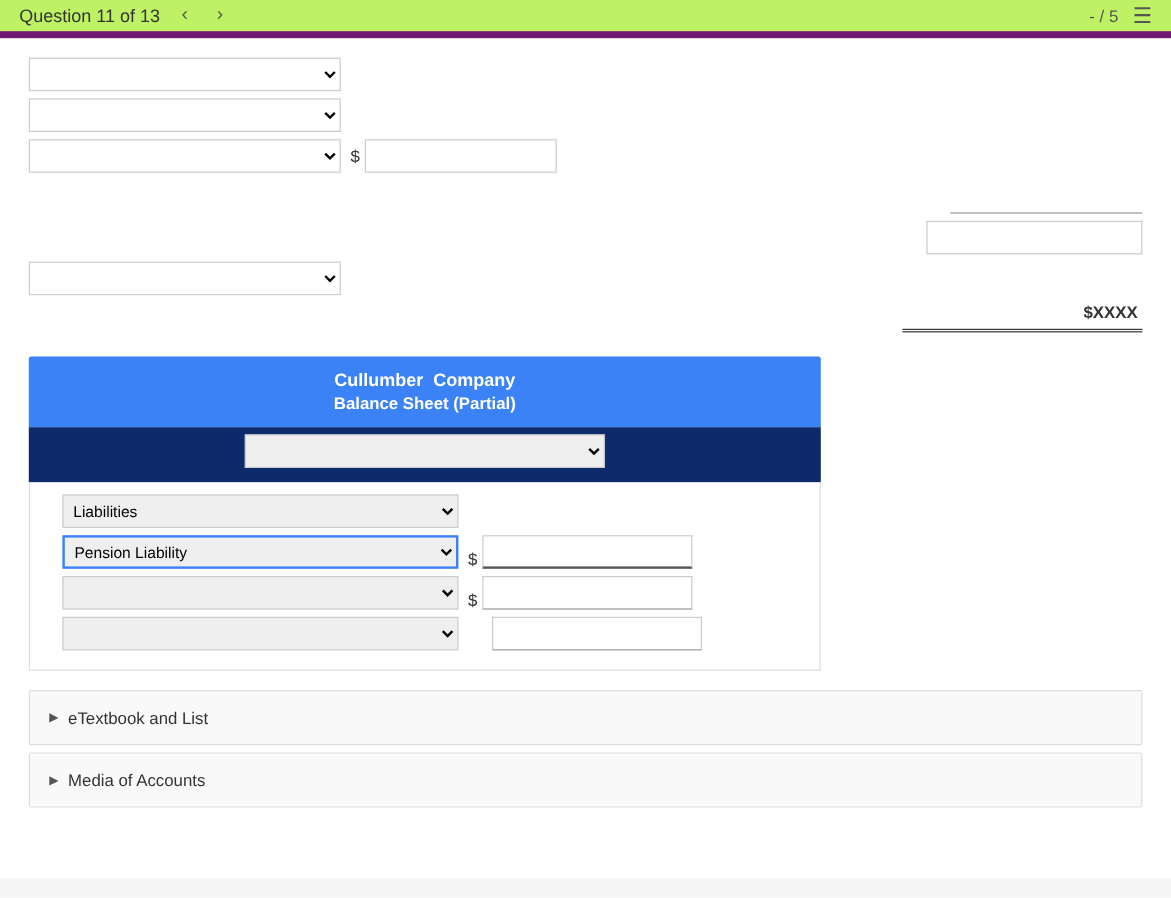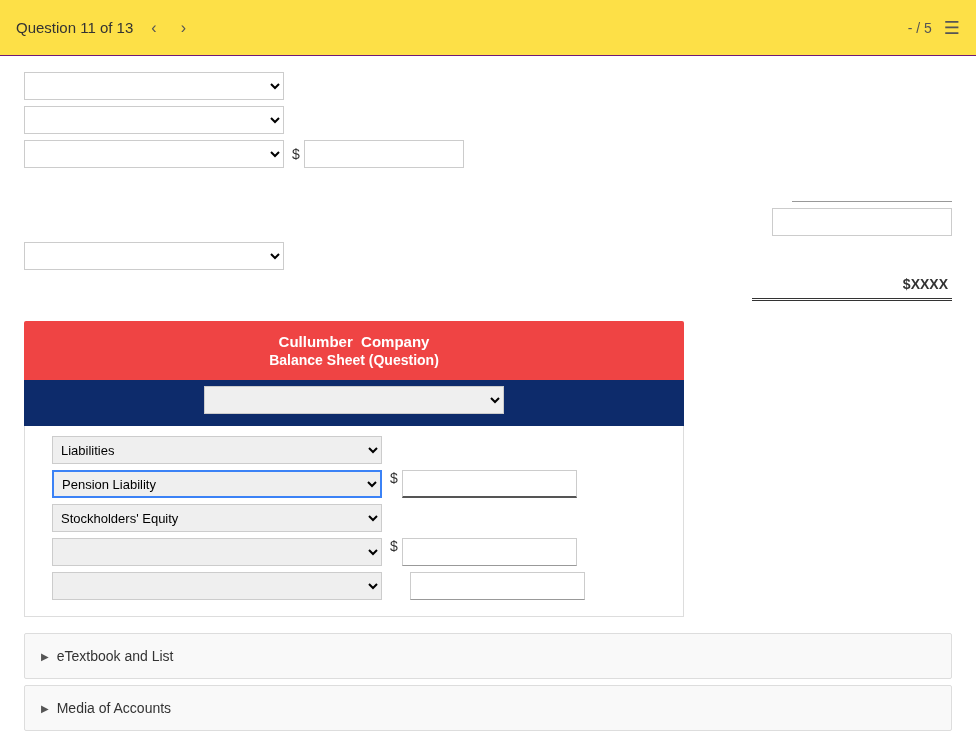--- a/index.html
+++ b/index.html
@@ -8,24 +8,24 @@
       font-size: 14px;
       background: #f5f5f5;
       color: #333;
     }
 
     
     .top-bar {
       display: flex;
       align-items: center;
       justify-content: space-between;
-      background: #fde047;
-      border-bottom: 1px solid #701a75;
+      background: #bef264;
+      border-bottom: 6px solid #701a75;
       padding: 8px 16px;
-      height: 56px;
+      height: 32px;
     }
     .top-bar-left {
       display: flex;
       align-items: center;
       gap: 12px;
     }
     .question-label {
       font-size: 15px;
       font-weight: 500;
     }
@@ -125,21 +125,21 @@
       height: 2px;
     }
 
     
     .balance-sheet-container {
       margin-bottom: 16px;
       max-width: 660px;
     }
 
     .bs-header {
-      background: #ef4444;
+      background: #3b82f6;
       color: #fff;
       text-align: center;
       padding: 12px 16px;
       border-radius: 2px 2px 0 0;
     }
     .bs-header .company-name {
       font-size: 15px;
       margin-bottom: 2px;
     }
     .bs-header .company-name span {
@@ -166,21 +166,21 @@
 
     .bs-body {
       border: 1px solid #ddd;
       border-top: none;
       padding: 10px 16px;
       background: #fff;
     }
 
     .bs-row {
       display: flex;
-      align-items: flex-start;
+      align-items: flex-end;
       margin-bottom: 6px;
       padding-left: 11px;
     }
 
     .bs-label-select {
       width: 330px;
       height: 28px;
       border: 1px solid #ccc;
       font-size: 13px;
       padding: 2px 4px;
@@ -294,21 +294,21 @@
 
   </div>
 
   <div class="balance-sheet-container">
 
     <div class="bs-header">
       <div class="company-name">
         <span>Cullumber</span>
         &nbsp;<span style="font-weight:bold;">Company</span>
       </div>
-      <div class="sheet-title">Balance Sheet (Question)</div>
+      <div class="sheet-title">Balance Sheet (Partial)</div>
     </div>
 
     <div class="bs-subheader">
       <select>
         <option></option>
       </select>
     </div>
 
     <div class="bs-body">
 
@@ -319,25 +319,20 @@
       </div>
 
       <div class="bs-row">
         <select class="bs-label-select highlighted">
           <option>Pension Liability</option>
         </select>
         <span class="bs-dollar">$</span>
         <input type="text" class="bs-amount-input underlined" value="" style="">
       </div>
 
-      <div class="bs-row">
-        <select class="bs-label-select">
-          <option>Stockholders' Equity</option>
-        </select>
-      </div>
 
       <div class="bs-row">
         <select class="bs-label-select">
           <option></option>
         </select>
         <span class="bs-dollar">$</span>
         <input type="text" class="bs-amount-input" value="" style="">
       </div>
 
       <div class="bs-row">

